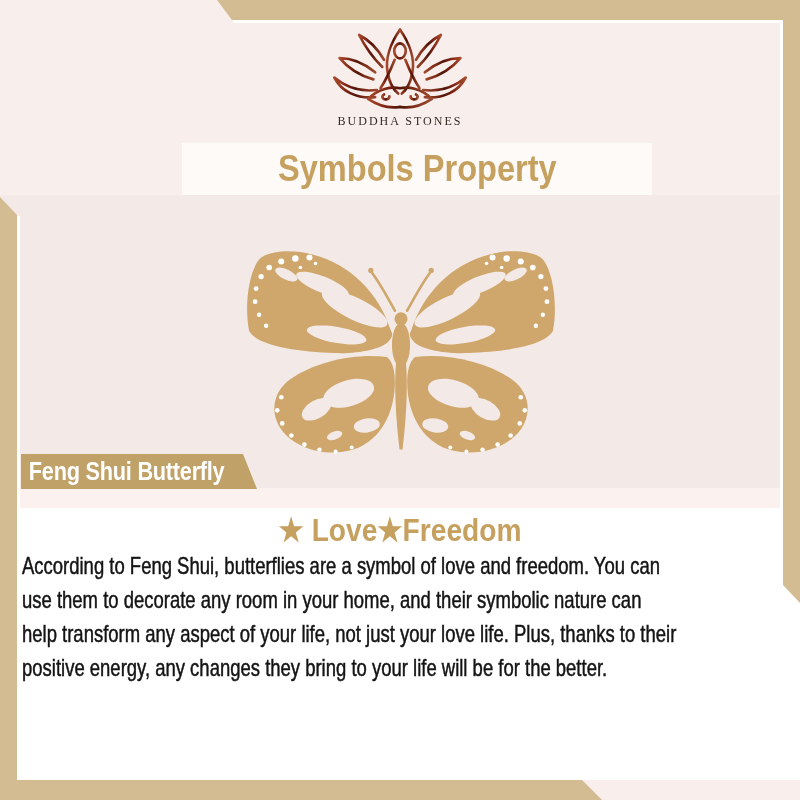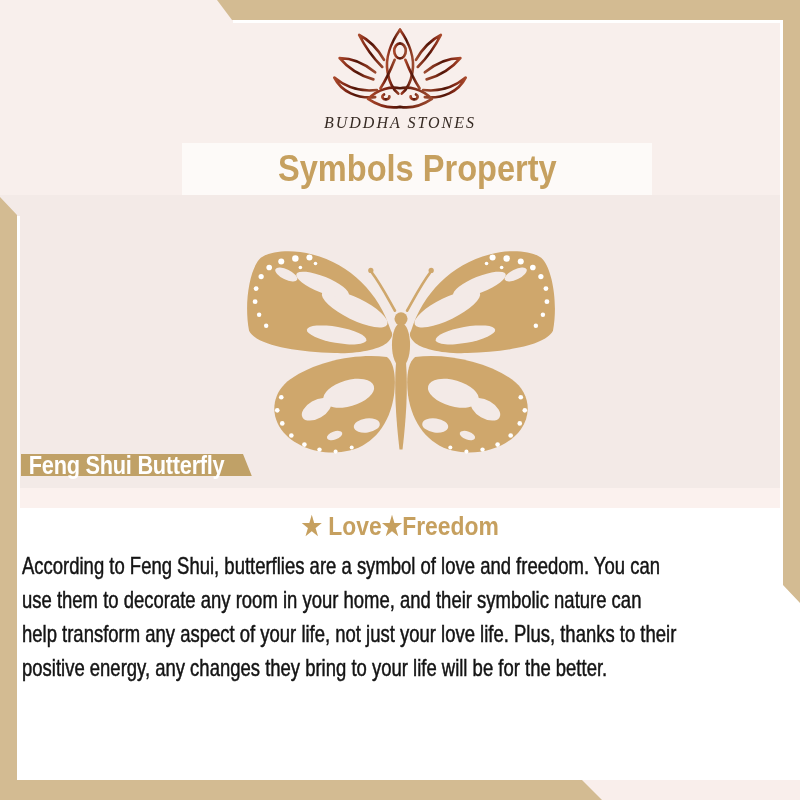--- a/index.html
+++ b/index.html
@@ -26,50 +26,49 @@
   
   .bg-top{left:0;top:0;width:800px;height:195px;background:var(--bg-pink-top);}
   .bg-mid{left:0;top:195px;width:800px;height:293px;background:var(--bg-pink-mid);}
   .bg-light{left:0;top:488px;width:800px;height:20px;background:var(--bg-pink-light);}
   .bg-white{left:0;top:508px;width:800px;height:272px;background:var(--white);}
   .bg-bottom{left:0;top:780px;width:800px;height:20px;background:var(--bg-pink-bottom);}
   
   .lotus{left:329px;top:24px;width:142px;height:93px;}
   .brand{
     left:0;top:114px;width:800px;text-align:center;
-    font-family:"Liberation Serif",serif;font-size:16px;letter-spacing:2px;
+    font-family:"Liberation Serif",serif;font-size:12px;letter-spacing:2px;
     color:var(--brand-text);
-    font-style:italic;
   }
   
   .title-bar{
     left:182px;top:143px;width:470px;height:52px;background:#fdfaf8;
     display:flex;align-items:center;justify-content:center;
   }
   .title-text{
     font-size:37px;font-weight:bold;color:var(--accent-gold);
     white-space:nowrap;display:inline-block;transform:scaleX(0.88);
   }
   
   .butterfly{left:238px;top:246px;width:322px;height:214px;}
   
   .ribbon{
-    left:21px;top:454px;width:236px;height:22px;background:var(--ribbon-gold);
+    left:21px;top:454px;width:236px;height:35px;background:var(--ribbon-gold);
     clip-path:polygon(0 0,222px 0,236px 35px,0 35px);
     display:flex;align-items:center;
   }
   .ribbon-text{
     color:#fff;font-weight:bold;font-size:25px;letter-spacing:-0.3px;
     padding-left:9px;white-space:nowrap;display:inline-block;
     transform:scaleX(0.87);transform-origin:left center;
   }
   
   .symbols-heading{
     left:0;top:511px;width:800px;text-align:center;
-    font-size:26px;font-weight:bold;color:var(--accent-gold);
+    font-size:32px;font-weight:bold;color:var(--accent-gold);
   }
   .symbols-heading>span{display:inline-block;transform:scaleX(0.88);white-space:nowrap;}
   
   .description{
     left:22px;top:549px;width:1010px;
     font-size:24px;line-height:34px;color:var(--body-text);
     transform:scaleX(0.77);transform-origin:left top;
     -webkit-text-stroke:0.5px var(--body-text);
   }
   .desc-line{white-space:nowrap;height:34px;}

